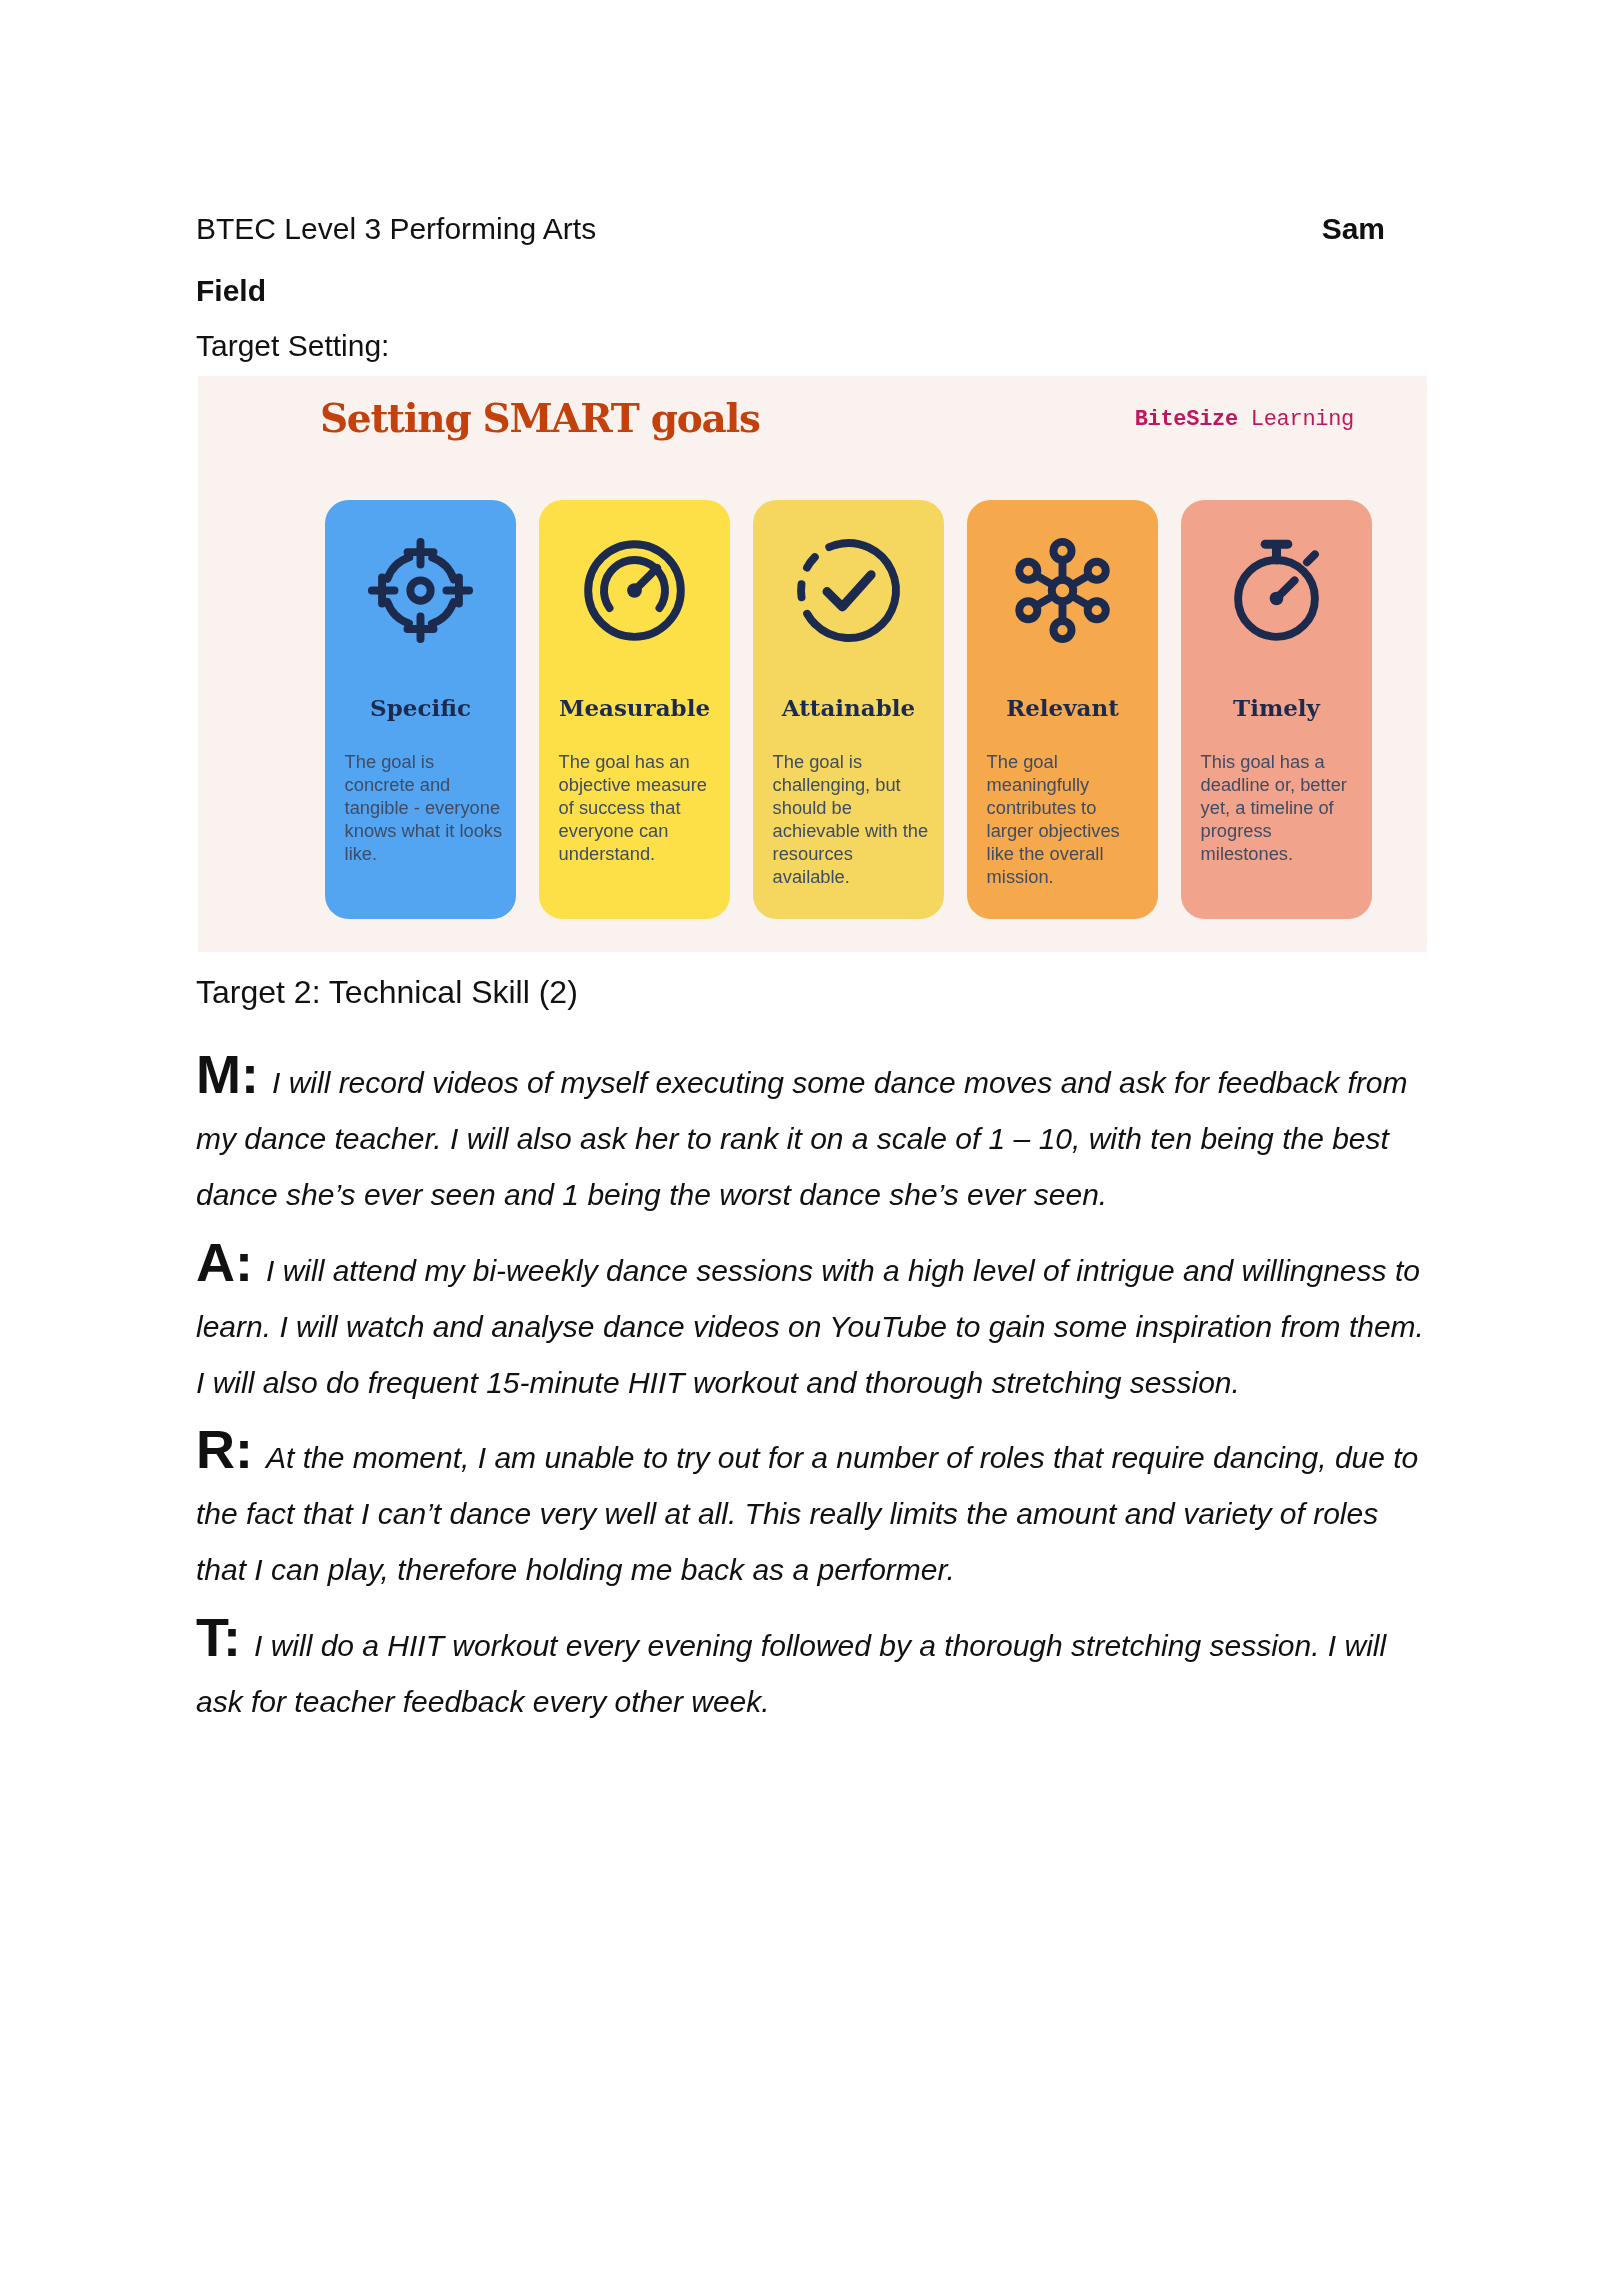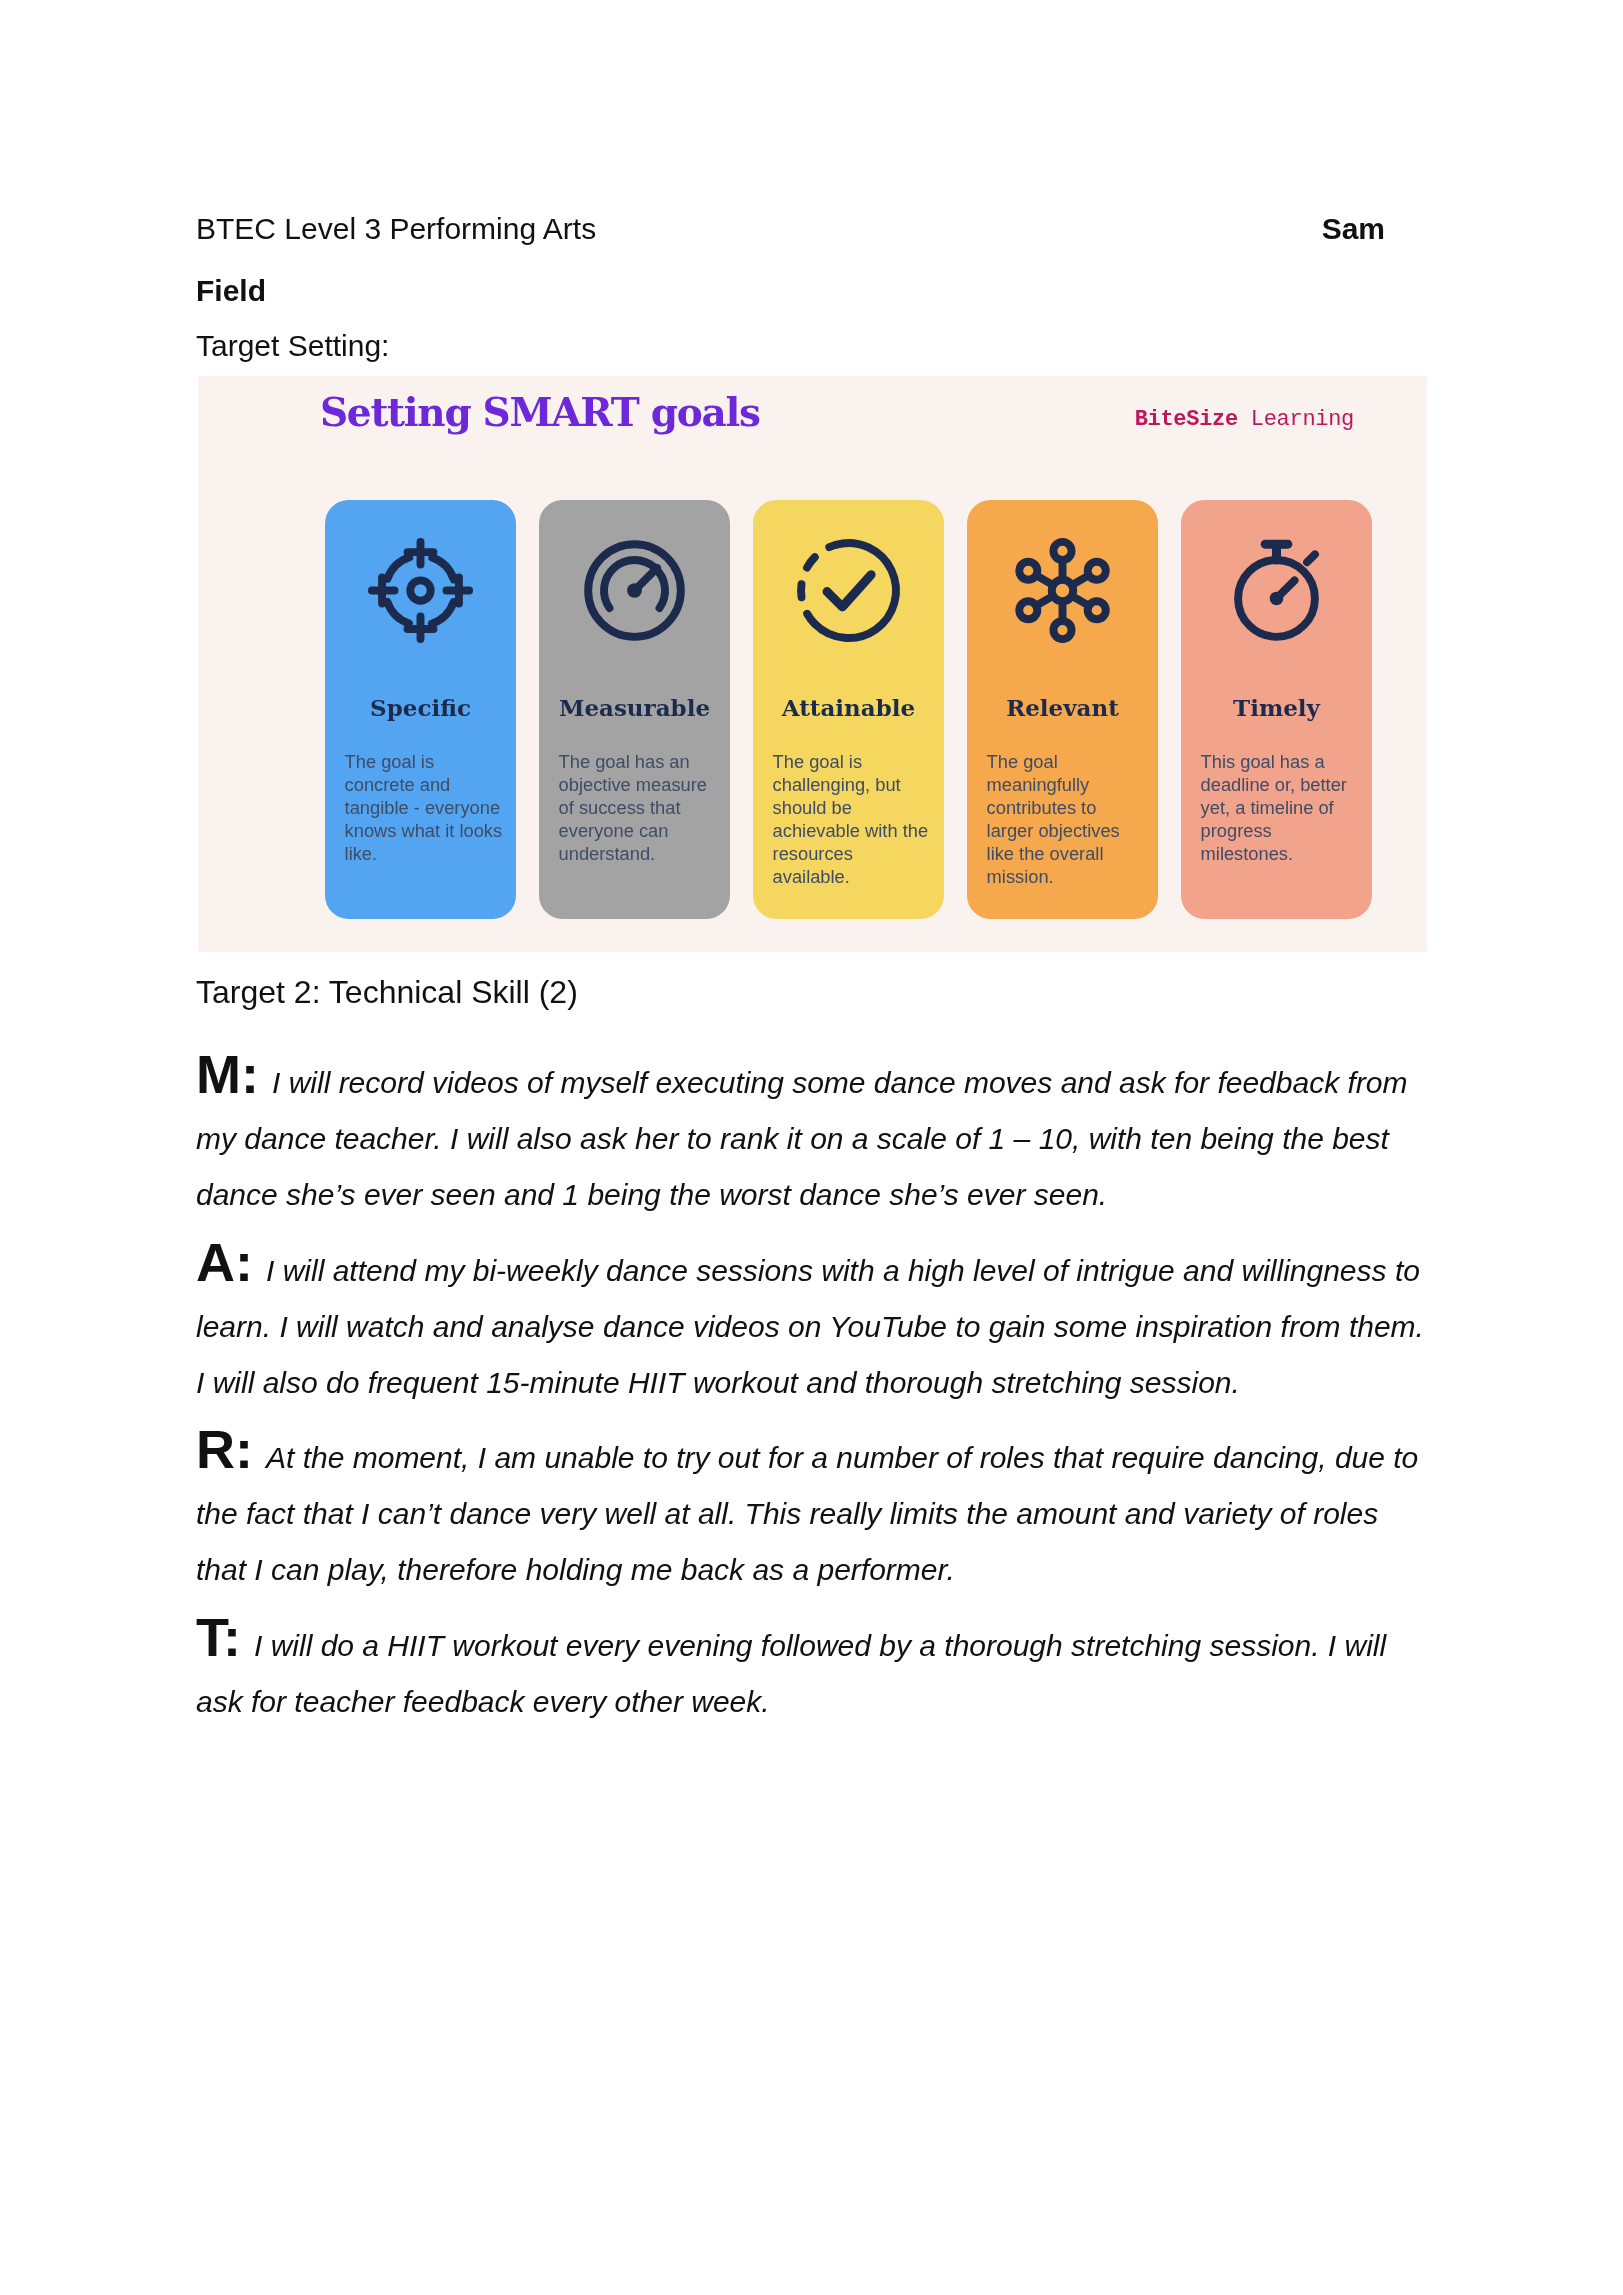--- a/index.html
+++ b/index.html
@@ -12,22 +12,22 @@
   .doc-header{position:absolute;left:196px;width:1189px;top:198px;font-size:30px;line-height:62px;}
   .header-row{display:flex;justify-content:space-between;align-items:center;}
   .bold{font-weight:700;}
   .target-setting{position:absolute;left:196px;top:315px;font-size:30px;line-height:62px;}
   .target2{position:absolute;left:196px;top:961px;font-size:32px;line-height:62px;}
   .smart{position:absolute;left:196px;top:1055px;width:1240px;}
   .smart p{margin:0 0 19.6px 0;font-size:30px;line-height:56px;font-style:italic;}
   .smart .letter{font-style:normal;font-weight:700;font-size:54px;line-height:0;margin-right:13px;}
   
   .infographic{position:absolute;left:198px;top:376px;width:1229px;height:576px;}
-  .ig-title{position:absolute;left:122px;top:13px;font-family:"DejaVu Serif",serif;
-    font-weight:700;font-size:39px;letter-spacing:-1.3px;color:#6d28d9;}
+  .ig-title{position:absolute;left:122px;top:19px;font-family:"DejaVu Serif",serif;
+    font-weight:700;font-size:39px;letter-spacing:-1.3px;color:#c2410c;}
   .ig-logo{position:absolute;right:73px;top:31px;font-family:Liberation Mono, monospace;
     font-size:22px;letter-spacing:-0.3px;color:#be185d;white-space:nowrap;}
   .ig-logo .lb{font-weight:700;}
   .ig-cards{position:absolute;left:127px;top:124px;display:flex;gap:23px;}
   .ig-card{width:191px;height:419px;border-radius:23.6px;position:relative;}
   .ig-icon{position:absolute;top:34px;left:0;right:0;display:flex;justify-content:center;}
   .ig-icon svg{width:113px;height:113px;}
   .ig-card-title{position:absolute;top:194px;left:0;right:0;text-align:center;
     font-family:"DejaVu Serif",serif;font-weight:700;font-size:23px;color:#1b2a4d;}
   .ig-card-body{position:absolute;top:250px;left:19.6px;right:13px;
@@ -67,21 +67,21 @@
             <path d="M38.5 84 H61.5"></path>
             <path d="M16 38.5 V61.5"></path>
             <path d="M84 38.5 V61.5"></path>
           <circle cx="50" cy="50" r="31" stroke-dasharray="28 20.7" stroke-dashoffset="38.35"></circle>
         </svg>
       </div>
       <div class="ig-card-title">Specific</div>
       <div class="ig-card-body">The goal is concrete and tangible - everyone knows what it looks like.</div>
     </div>
 
-    <div class="ig-card" style="background-color: #a3a3a3;">
+    <div class="ig-card" style="background-color: #fde047;">
       <div class="ig-icon">
         <svg viewBox="0 0 100 100" fill="none" stroke="#1b2a4d" stroke-width="7" stroke-linecap="round" stroke-linejoin="round">
           <circle cx="50" cy="50" r="41"></circle>
           <path d="M27.9 65.5 A27 27 0 1 1 72.1 65.5"></path>
           <path d="M50 50 L70 30"></path>
           <circle cx="50" cy="50" r="6.5" fill="#1b2a4d" stroke="none"></circle>
         </svg>
       </div>
       <div class="ig-card-title">Measurable</div>
       <div class="ig-card-body">The goal has an objective measure of success that everyone can understand.</div>

